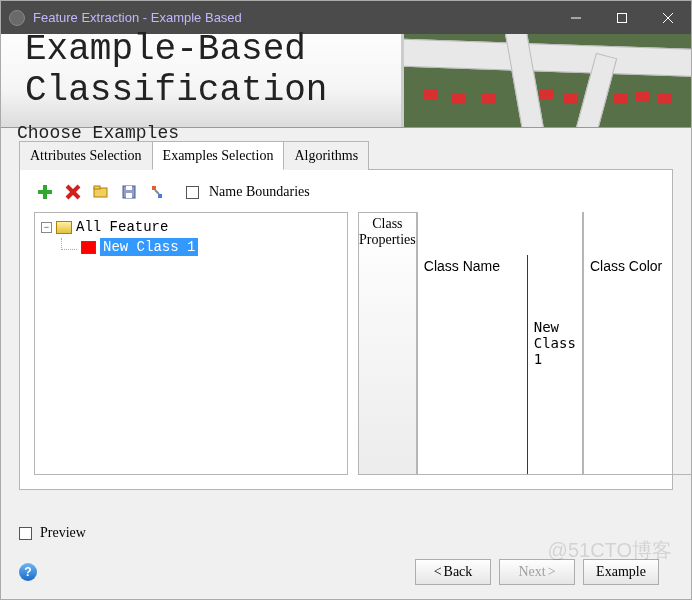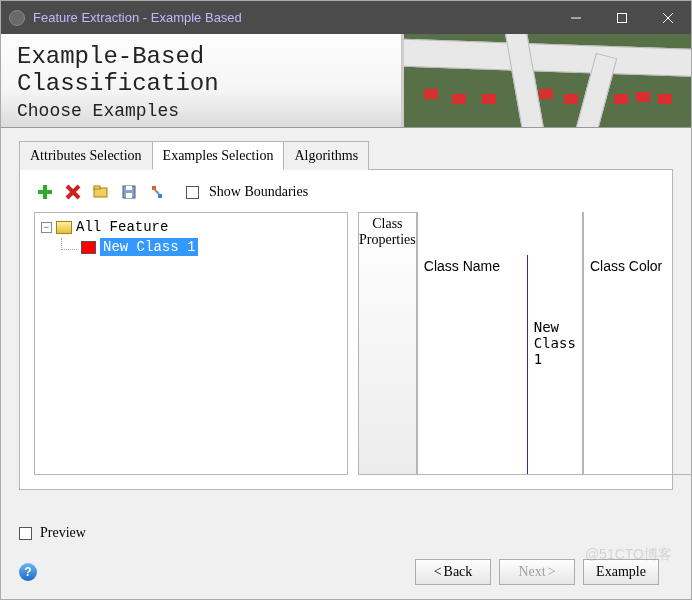--- a/index.html
+++ b/index.html
@@ -44,23 +44,23 @@
     border-bottom: 1px solid #999;
     display: flex; align-items: stretch;
   }
   .header .htext {
     flex: 1;
     padding: 8px 16px 6px 16px;
     display: flex; flex-direction: column; justify-content: center;
   }
   .header .htext .h1 {
     font-family: "Courier New", monospace;
-    font-size: 24px;
+    font-size: 36px;
     font-weight: normal;
-    margin: 0;
+    margin: 8px;
     color: #222;
   }
   .header .htext .h2 {
     font-family: "Courier New", monospace;
     font-size: 18px;
     margin-top: 4px;
     color: #222;
   }
   .header .himage {
     width: 290px;
@@ -258,21 +258,21 @@
     gap: 2px;
   }
   .btn.disabled {
     color: #a0a0a0;
   }
   .watermark {
     position: absolute;
     right: 20px; bottom: 36px;
     color: rgba(0,0,0,0.12);
     font-family: Arial, sans-serif;
-    font-size: 14px;
+    font-size: 20px;
     pointer-events: none;
   }
 </style>
 </head>
 <body>
 
 <div class="titlebar">
   <div class="appicon"></div>
   <div class="title">Feature Extraction - Example Based</div>
   <div class="winbtn">
@@ -350,21 +350,21 @@
       </div>
       <div class="tbtn" title="Compute">
         <svg width="16" height="16">
             <rect x="3" y="2" width="4" height="4" fill="#e06030"></rect>
             <rect x="9" y="10" width="4" height="4" fill="#3f7ee6"></rect>
             <line x1="6" y1="6" x2="10" y2="10" stroke="#888" stroke-width="2"></line>
           </svg>
       </div>
       <div style="width:6px;"></div>
       <span class="checkbox"></span>
-      <span class="showb-label">Show Boundaries</span>
+      <span class="showb-label">Name Boundaries</span>
     </div>
 
     <div class="maincols">
       <div class="tree">
         <div class="node">
           <span class="expander">−</span>
           <span class="folder"></span>
           <span>All Feature</span>
         </div>
         <div class="child">

